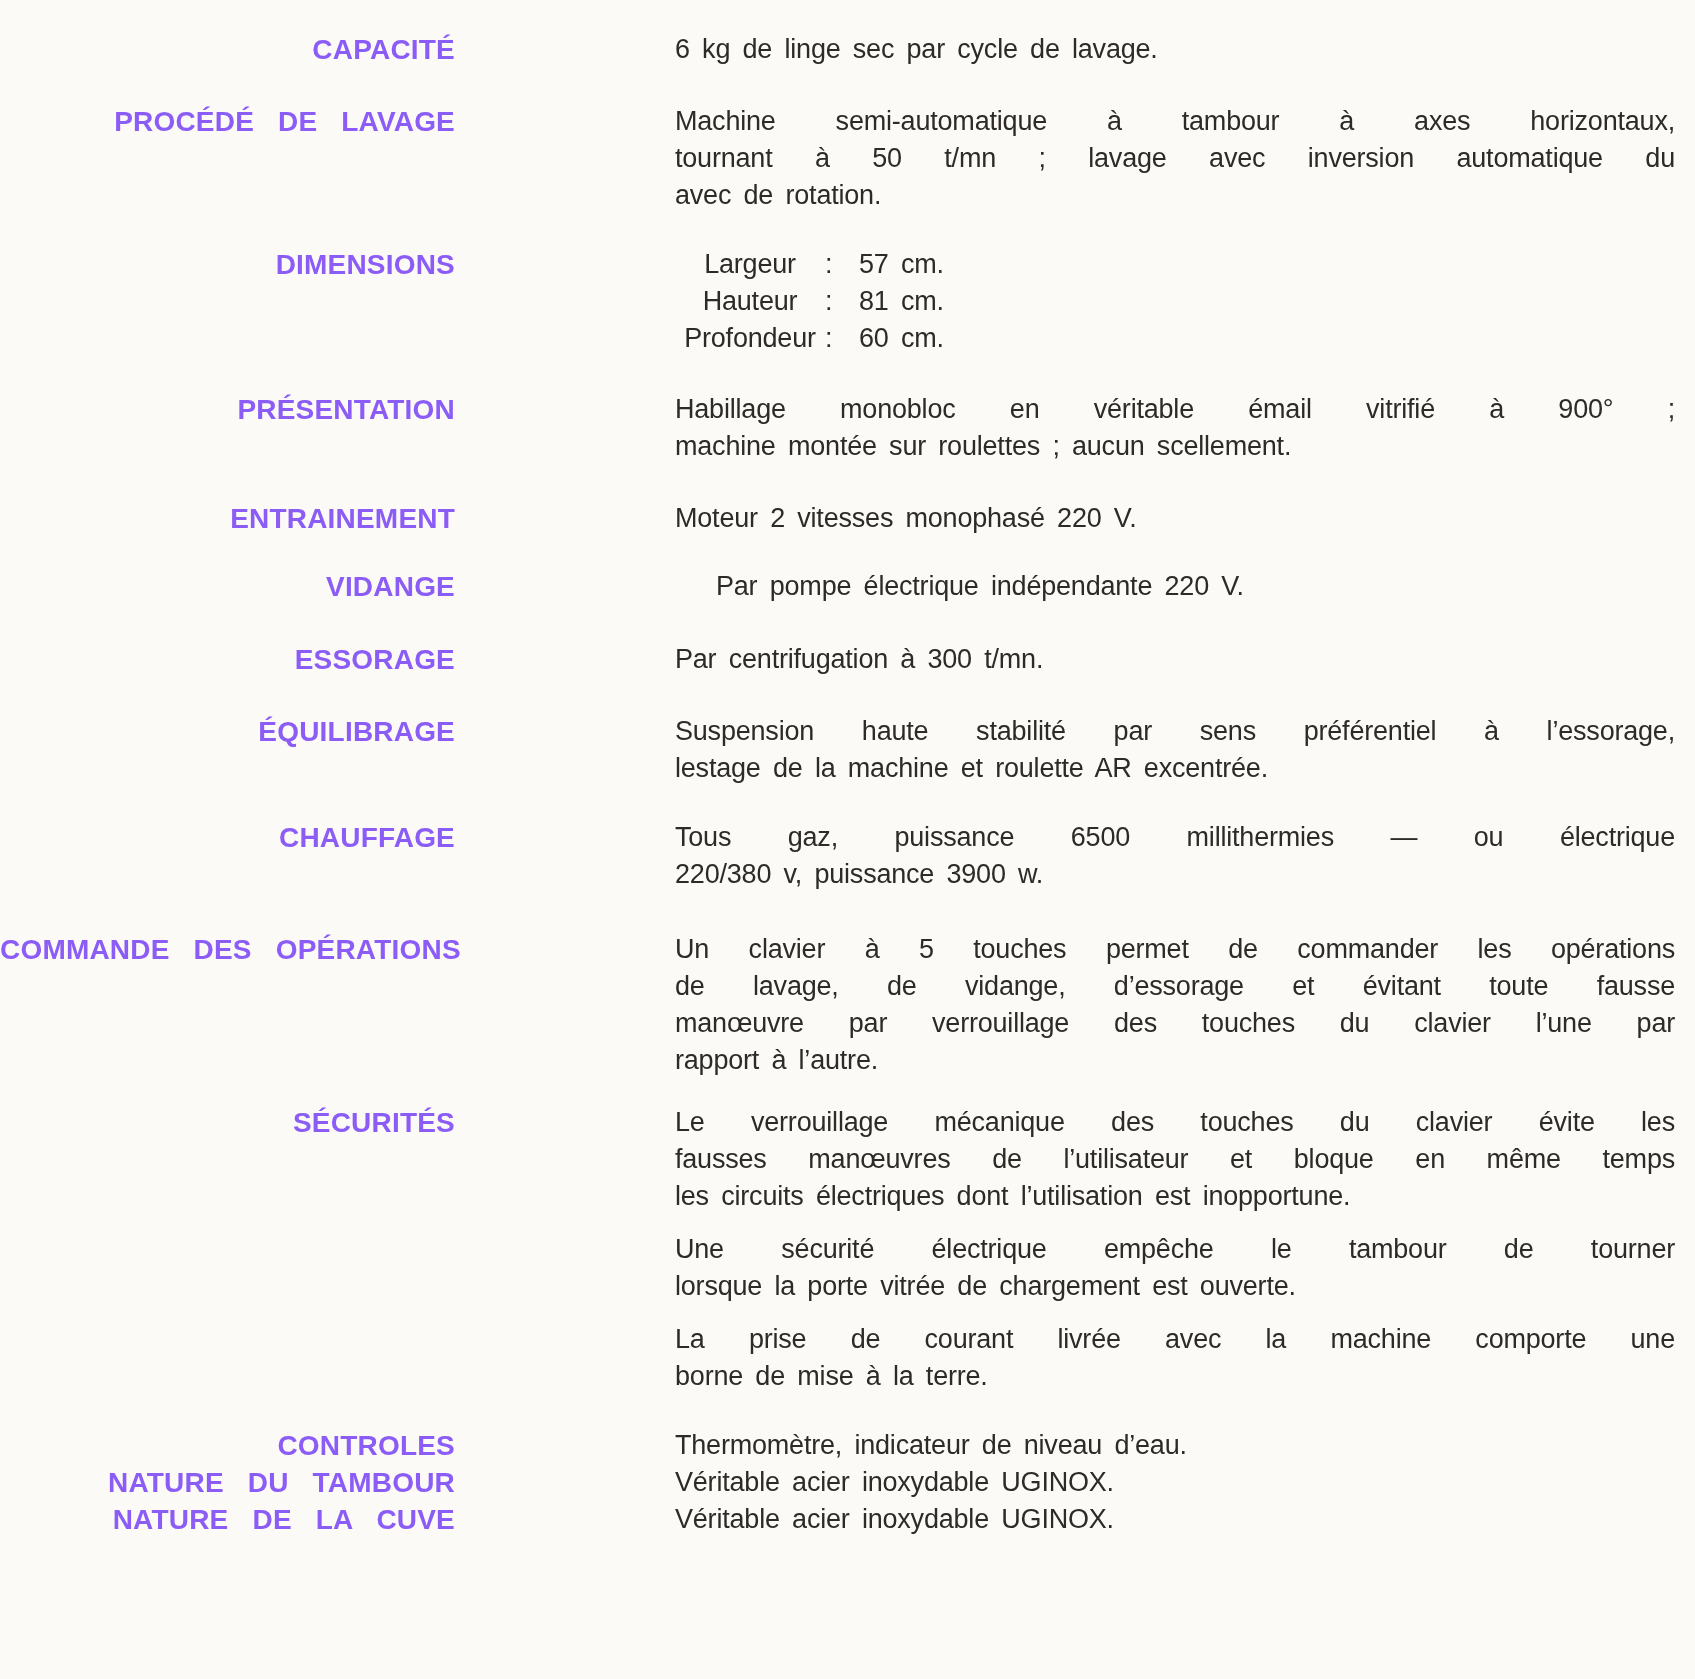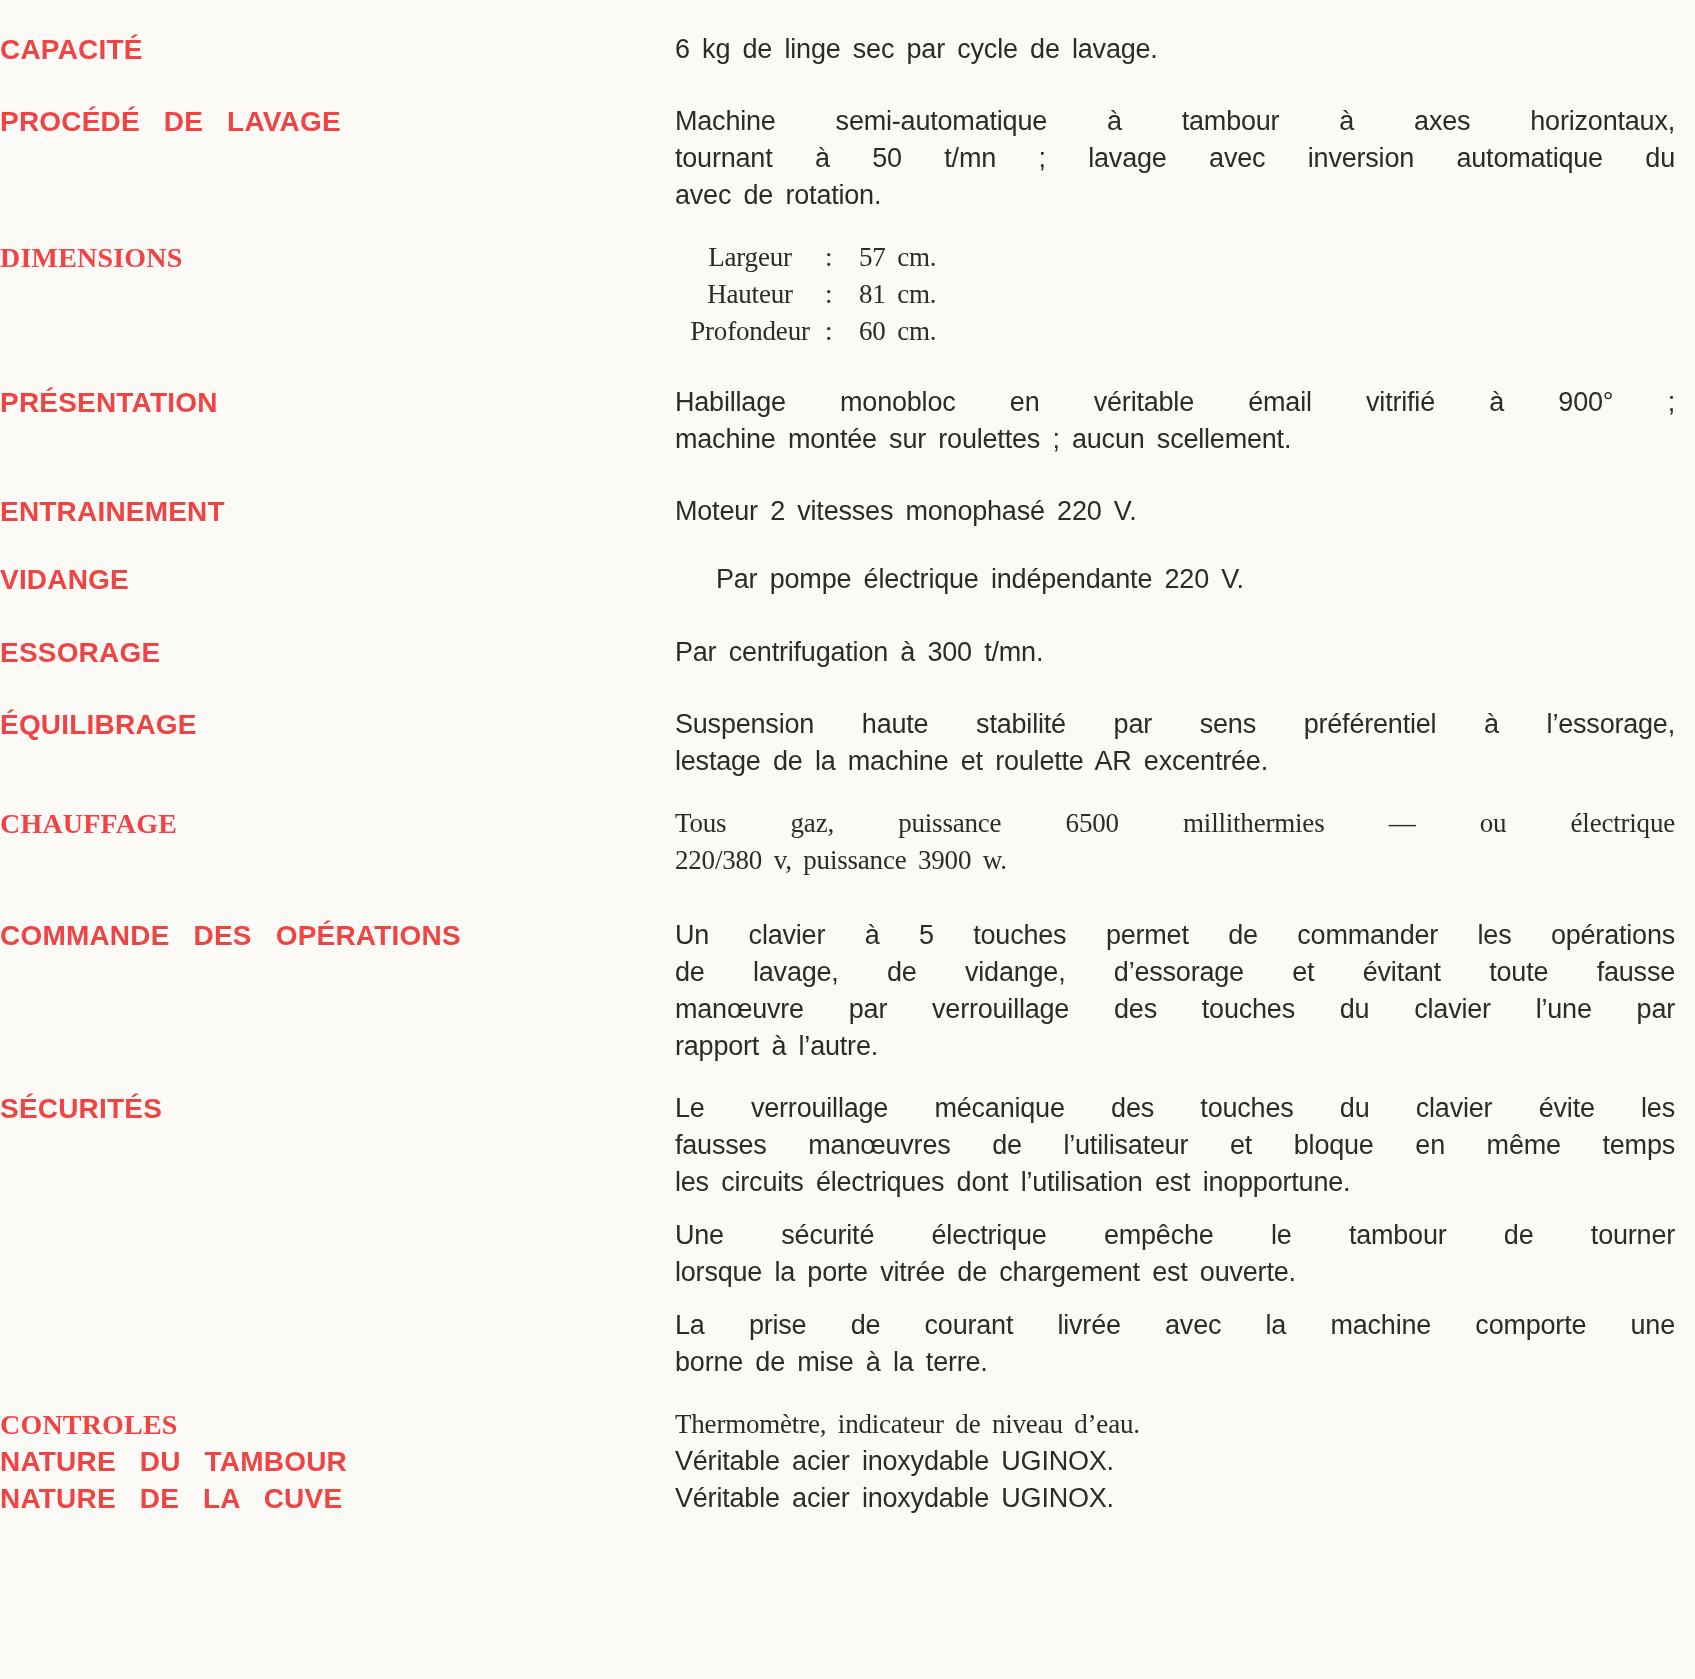--- a/index.html
+++ b/index.html
@@ -11,45 +11,45 @@
     padding-top: 31px;
     background: #fbfaf7;
     color: #2d2a27;
     font-family: "Liberation Sans", sans-serif;
     overflow: hidden;
   }
   .row { display: flex; align-items: flex-start; }
   .label {
     flex: 0 0 455px;
     width: 455px;
-    text-align: left;
+    text-align: right;
     font-weight: bold;
     font-size: 28px;
     line-height: 37px;
     word-spacing: 16px;
     letter-spacing: 0.2px;
     white-space: nowrap;
-    color: #ef4444;
+    color: #8b5cf6;
   }
   .body {
     flex: 0 0 1000px;
     width: 1000px;
     margin-left: 220px;
     font-size: 27px;
     line-height: 37px;
     letter-spacing: -0.2px;
     word-spacing: 5px;
   }
   .line { text-align: left; }
   .line.j { text-align: justify; text-align-last: justify; }
   .para + .para { margin-top: 16px; }
   .dim-name  { display: inline-block; width: 150px; text-align: center; }
   .dim-colon { display: inline-block; width: 34px; }
   .mt25 { margin-top: 25px; }
-  .mt29 { margin-top: 25px; font-family: Liberation Serif, serif; }
+  .mt29 { margin-top: 32px; }
   .mt31 { margin-top: 31px; gap: 41px; }
   .mt33 { }
   .mt34 { margin-top: 34px; }
   .mt35 { margin-top: 35px; }
   .mt36 { margin-top: 36px; }
   .mt38 { margin-top: 38px; }
 </style>
 </head>
 <body>
 

